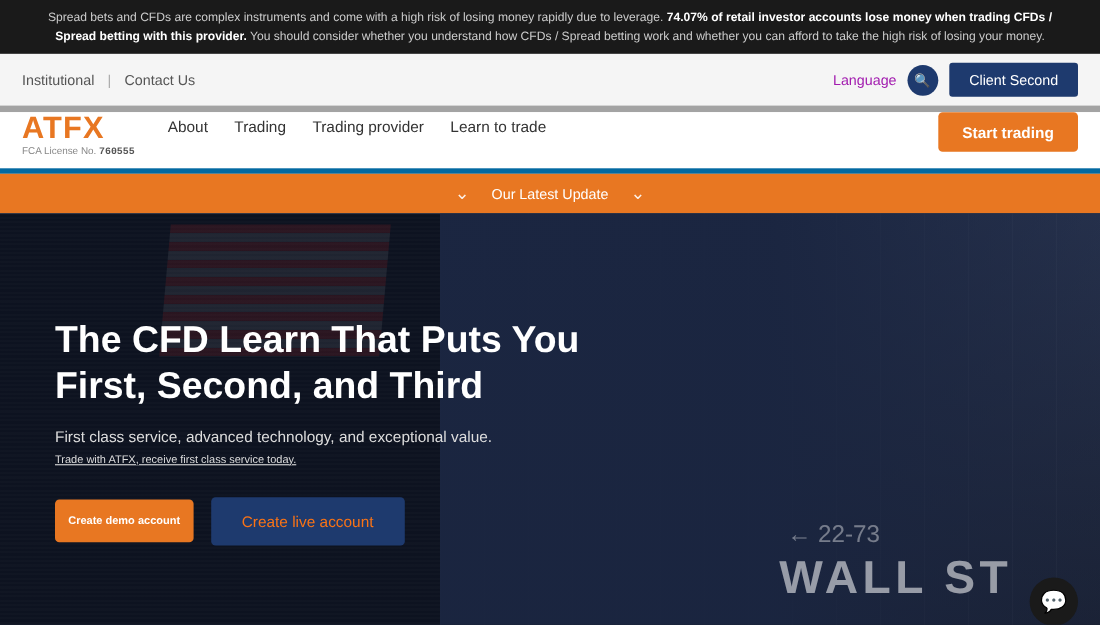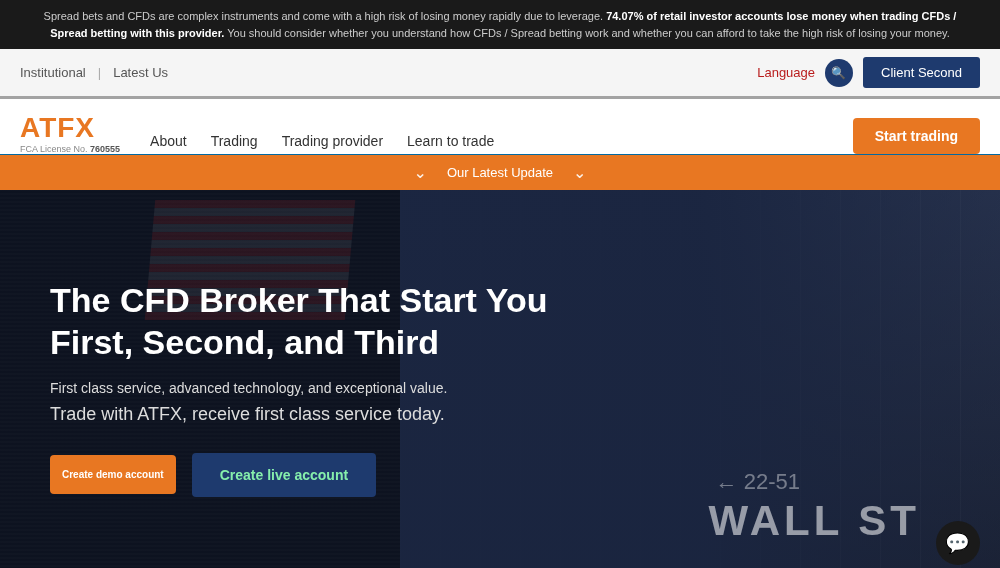--- a/index.html
+++ b/index.html
@@ -15,21 +15,21 @@
       line-height: 1.5;
     }
     .risk-banner strong { color: #fff; }
 
     
     .top-nav {
       background: #f5f5f5;
       display: flex;
       align-items: center;
       padding: 8px 20px;
-      border-bottom: 3px solid #a3a3a3;
+      border-bottom: 6px solid #a3a3a3;
       gap: 10px;
     }
     .top-nav-left {
       display: flex;
       align-items: center;
       gap: 0;
       flex: 1;
     }
     .top-nav-left .nav-link {
       font-size: 13px;
@@ -42,21 +42,21 @@
       margin: 0 12px;
       font-size: 13px;
     }
     .top-nav-right {
       display: flex;
       align-items: center;
       gap: 10px;
     }
     .language-btn {
       font-size: 13px;
-      color: #b91c1c;
+      color: #a21caf;
       cursor: pointer;
       background: none;
       border: none;
     }
     .search-btn {
       background: #1e3a6e;
       border: none;
       border-radius: 50%;
       width: 28px;
       height: 28px;
@@ -74,25 +74,25 @@
       padding: 8px 18px;
       font-size: 13px;
       cursor: pointer;
       border-radius: 3px;
       white-space: nowrap;
     }
 
     
     .main-nav {
       display: flex;
-      align-items: flex-end;
+      align-items: flex-start;
       padding: 0 20px;
       height: 56px;
       background: #fff;
-      border-bottom: 1px solid #0369a1;
+      border-bottom: 5px solid #0369a1;
     }
     .logo-area {
       display: flex;
       flex-direction: column;
       margin-right: 30px;
     }
     .logo-text {
       font-size: 28px;
       font-weight: bold;
       color: #1e3a6e;
@@ -102,20 +102,21 @@
     .logo-text span {
       color: #e87722;
     }
     .fca-text {
       font-size: 9px;
       color: #888;
       margin-top: 2px;
     }
     .fca-text strong {
       color: #555;
+      font-family: Liberation Mono, monospace;
     }
     .nav-links {
       display: flex;
       gap: 24px;
       flex: 1;
     }
     .nav-link-main {
       font-size: 14px;
       color: #333;
       text-decoration: none;
@@ -189,47 +190,48 @@
       margin-bottom: 16px;
       max-width: 520px;
     }
     .hero-subtitle {
       font-size: 14px;
       color: #ddd;
       margin-bottom: 8px;
       max-width: 420px;
     }
     .hero-subtitle2 {
-      font-size: 18px;
+      font-size: 10px;
       color: #ddd;
       margin-bottom: 28px;
       max-width: 420px;
+      text-decoration: underline;
     }
     .hero-buttons {
       display: flex;
       gap: 16px;
       align-items: center;
     }
     .demo-btn {
       background: #e87722;
       color: white;
       border: none;
       padding: 14px 12px;
       font-size: 10px;
       font-weight: bold;
       cursor: pointer;
       border-radius: 4px;
     }
     .live-btn {
       background: #1e3a6e;
-      color: #86efac;
+      color: #f97316;
       border: none;
       padding: 14px 28px;
       font-size: 14px;
-      font-weight: bold;
+      font-weight: normal;
       cursor: pointer;
       border-radius: 4px;
     }
 
     
     .chat-bubble {
       position: absolute;
       bottom: 20px;
       right: 20px;
       width: 44px;
@@ -312,21 +314,21 @@
 <div class="risk-banner">
   <span>
     <span>Spread bets and CFDs are complex instruments and come with a high risk of losing money rapidly due to leverage. </span><strong>74.07% of retail investor accounts lose money when trading CFDs / Spread betting with this provider.</strong><span> You should consider whether you understand how CFDs / Spread betting work and whether you can afford to take the high risk of losing your money.</span>
   </span>
 </div>
 
 <div class="top-nav">
   <div class="top-nav-left">
     <a class="nav-link">Institutional</a>
     <span class="top-nav-divider">|</span>
-    <a class="nav-link">Latest Us</a>
+    <a class="nav-link">Contact Us</a>
   </div>
   <div class="top-nav-right">
     <span class="language-btn">Language</span>
     <button class="search-btn">
       <span>🔍</span>
     </button>
     <button class="client-portal-btn">Client Second</button>
   </div>
 </div>
 
@@ -352,24 +354,24 @@
   <span class="chevron-down">⌄</span>
   <span>Our Latest Update</span>
   <span class="chevron-down">⌄</span>
 </div>
 
 <div class="hero">
   <div class="hero-bg"></div>
   <div class="flag-overlay"></div>
   <div class="hero-street-bg"></div>
   <div class="wall-st-text">WALL ST</div>
-  <div class="wall-st-arrow">← 22-51</div>
+  <div class="wall-st-arrow">← 22-73</div>
 
   <div class="hero-content">
-    <h1 class="hero-title">The CFD Broker That Start You First, Second, and Third</h1>
+    <h1 class="hero-title">The CFD Learn That Puts You First, Second, and Third</h1>
     <p class="hero-subtitle">First class service, advanced technology, and exceptional value.</p>
     <p class="hero-subtitle2">Trade with ATFX, receive first class service today.</p>
     <div class="hero-buttons">
       <button class="demo-btn">Create demo account</button>
       <button class="live-btn">Create live account</button>
     </div>
   </div>
 
   <div class="chat-bubble">
     <span class="chat-icon">💬</span>

